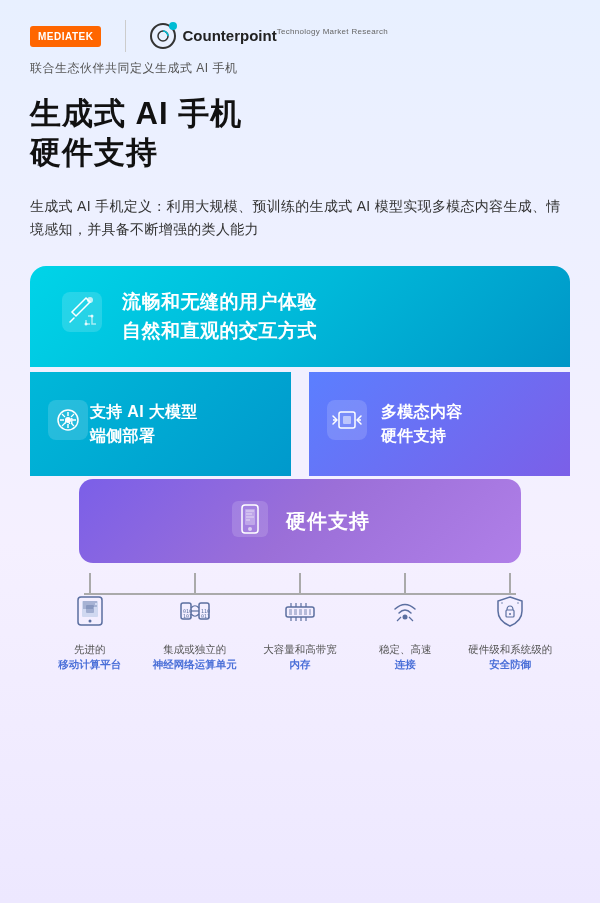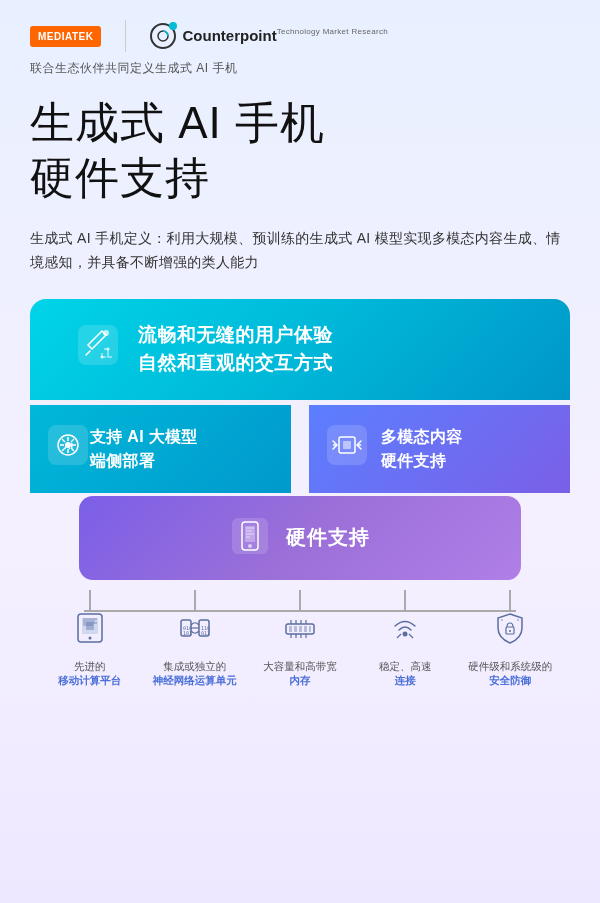--- a/index.html
+++ b/index.html
@@ -87,43 +87,43 @@
 
     .subtitle {
       font-size: 12px;
       color: #555;
       margin-bottom: 18px;
       letter-spacing: 0.5px;
     }
 
     
     .main-title {
-      font-size: 44px;
-      font-weight: 400;
+      font-size: 31px;
+      font-weight: 700;
       color: #111;
       line-height: 1.25;
       margin-bottom: 22px;
       letter-spacing: 1px;
     }
 
     
     .description {
       font-size: 14px;
       color: #333;
       line-height: 1.7;
       margin-bottom: 24px;
       letter-spacing: 0.3px;
     }
 
     
     .card-top {
       width: 100%;
       background: linear-gradient(135deg, #00d4e8 0%, #00b8d9 50%, #0096c7 100%);
       border-radius: 16px 16px 0 0;
-      padding: 22px 44px;
+      padding: 22px 28px;
       display: flex;
       align-items: center;
       gap: 16px;
       position: relative;
       z-index: 3;
     }
     .card-top-icon {
       font-size: 38px;
       filter: brightness(1.1);
       flex-shrink: 0;
@@ -151,21 +151,21 @@
       background: linear-gradient(135deg, #00b8d9 0%, #0099cc 100%);
       padding: 18px 16px;
       display: flex;
       align-items: center;
       border-radius: 0 0 0 0;
       margin-right: 2px;
     }
     .card-mid-right {
       flex: 1;
       background: linear-gradient(135deg, #5b7fff 0%, #7b5fe8 100%);
-      padding: 10px 16px;
+      padding: 26px 16px;
       display: flex;
       align-items: center;
       gap: 12px;
       margin-left: 16px;
     }
     .card-mid-icon {
       font-size: 32px;
       flex-shrink: 0;
     }
     .card-mid-text {

